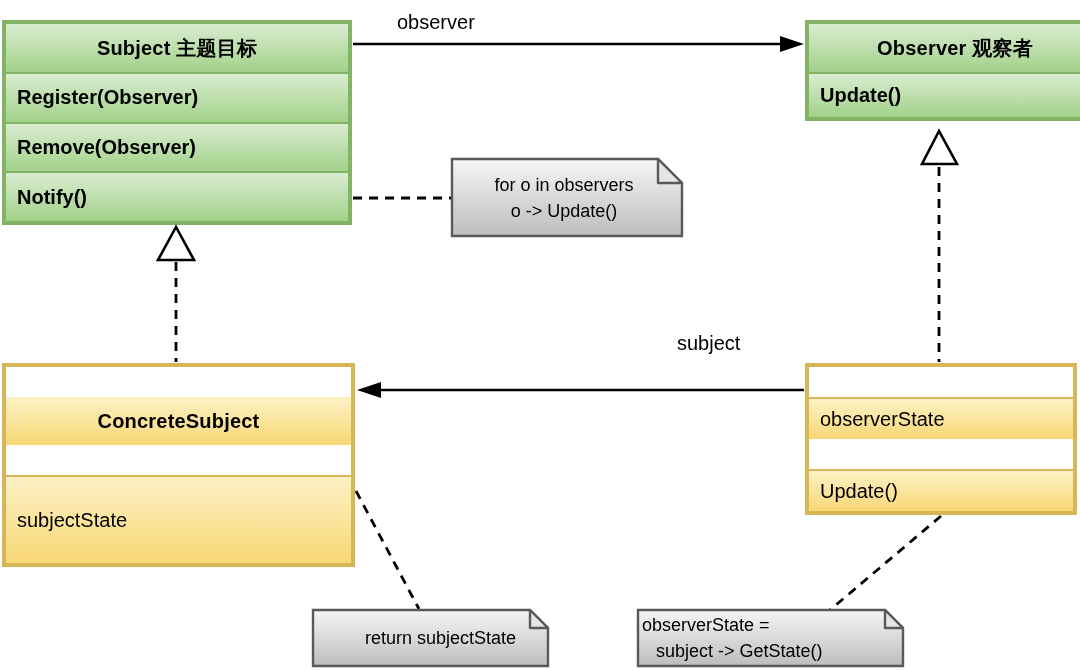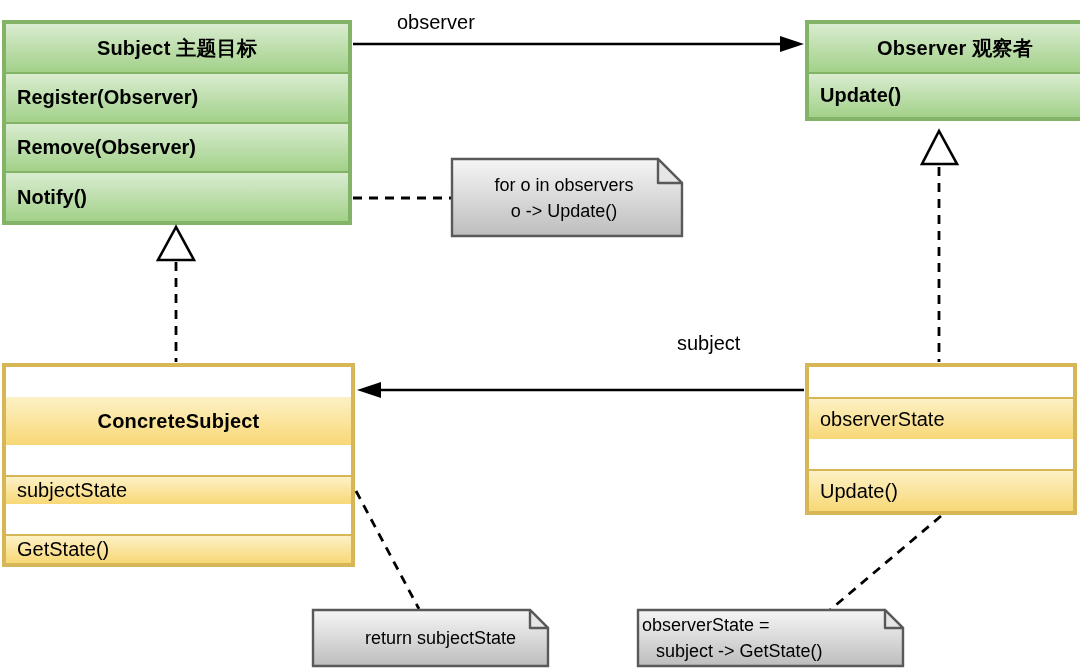--- a/index.html
+++ b/index.html
@@ -79,21 +79,20 @@
   </div>
 
   <div class="uml-class green" id="box-observer">
     <div class="title">Observer 观察者</div>
     <div class="member">Update()</div>
   </div>
 
   <div class="uml-class yellow" id="box-concrete-subject">
     <div class="title">ConcreteSubject</div>
     <div class="member">subjectState</div>
-    <div class="member">GetState()</div>
   </div>
 
   <div class="uml-class yellow" id="box-concrete-observer">
     <div class="member">observerState</div>
     <div class="member">Update()</div>
   </div>
 
   <svg class="overlay" width="1080" height="670" viewBox="0 0 1080 670">
     <defs>
       <linearGradient id="noteGrad" x1="0" y1="0" x2="0" y2="1">

